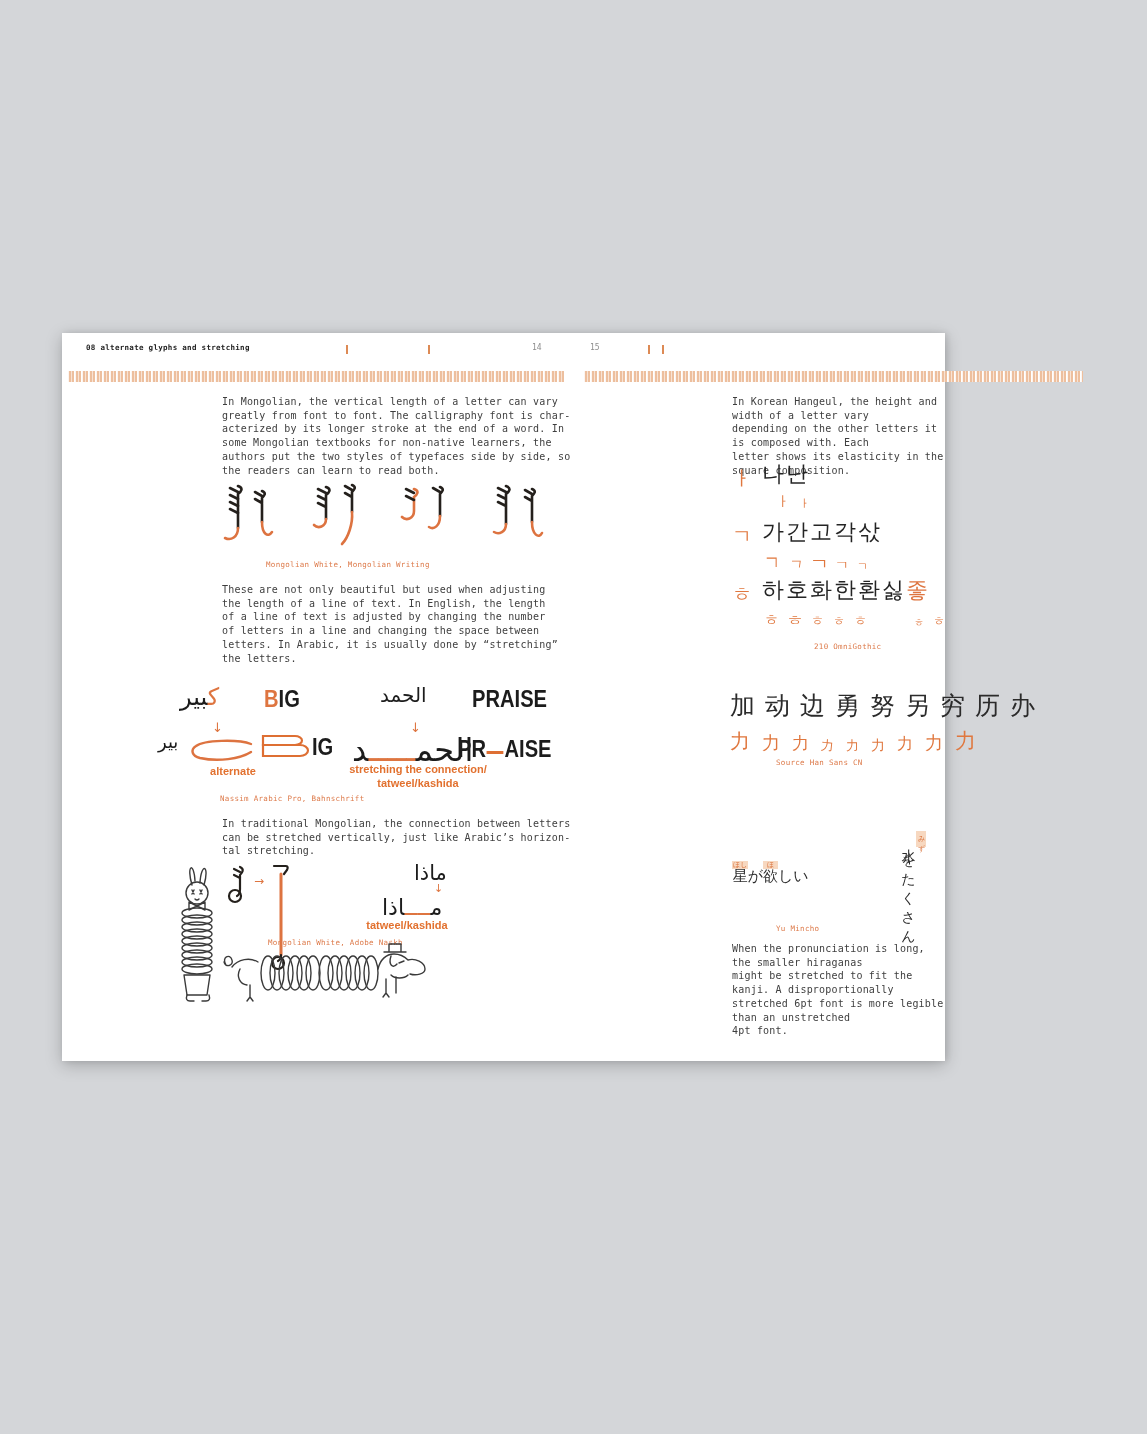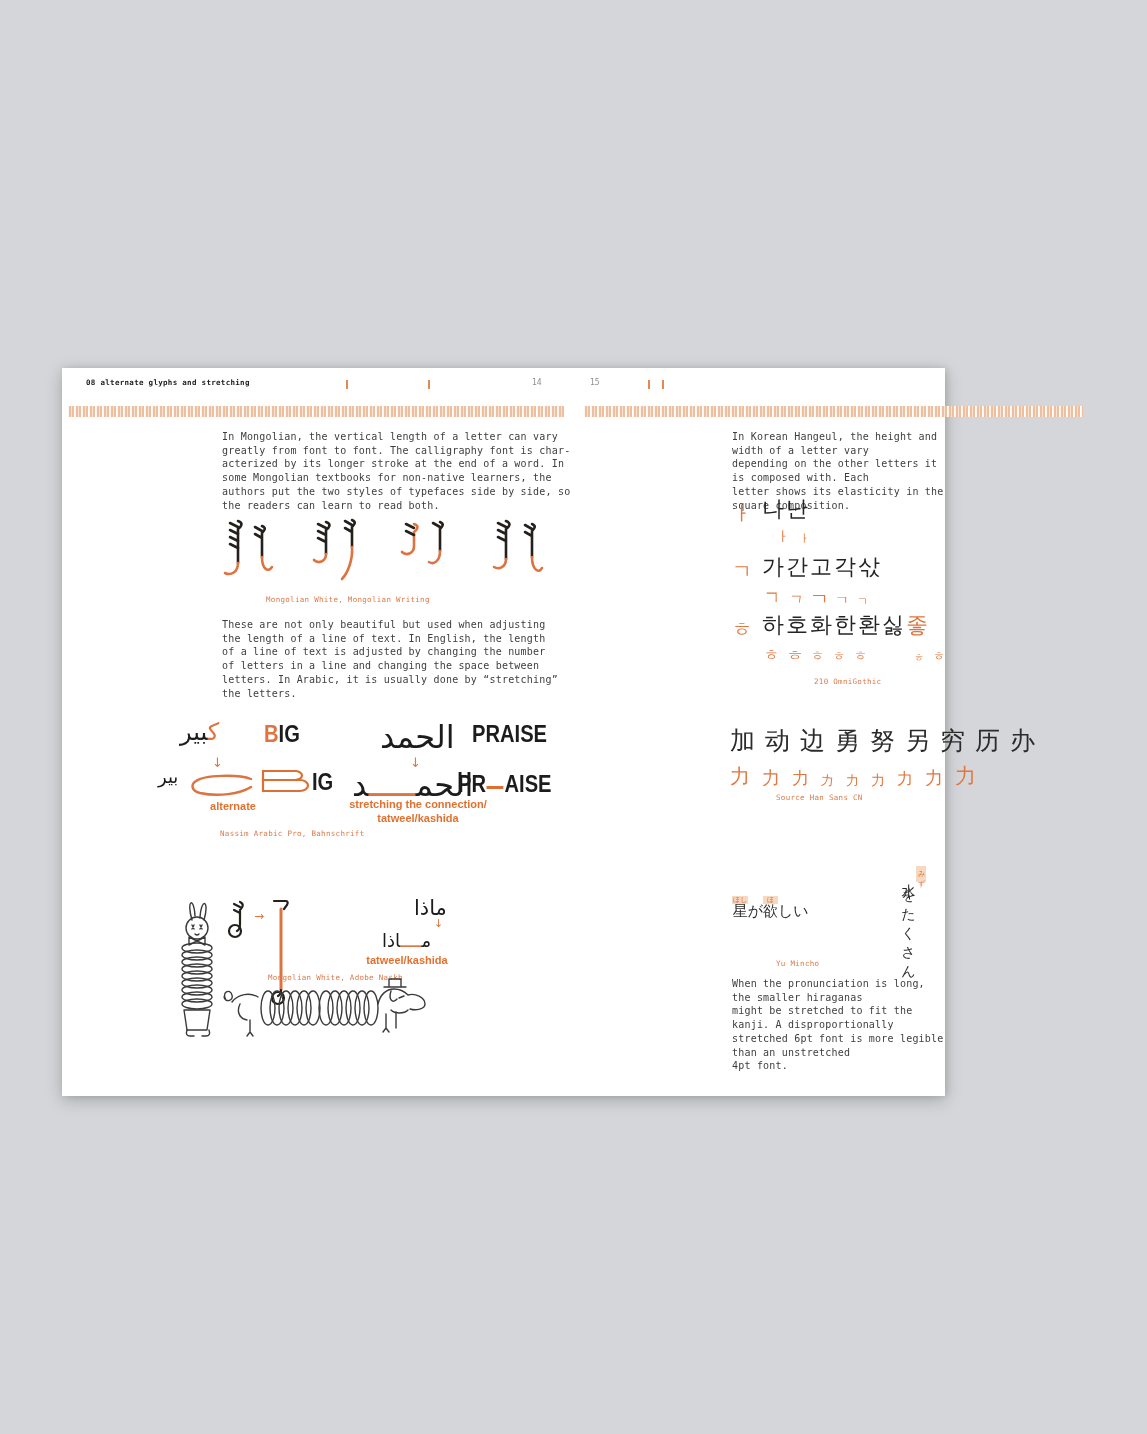--- a/index.html
+++ b/index.html
@@ -1,18 +1,18 @@
 <!DOCTYPE html>
 <html><head>
 <meta charset="utf-8">
 <style>
   html,body{margin:0;padding:0;}
   body{width:1147px;height:1434px;background:#d4d6d9;position:relative;
        font-family:"DejaVu Sans Mono",monospace;}
-  .spread{position:absolute;left:62px;top:368px;width:883px;height:728px;background:#ffffff;
+  .spread{position:absolute;left:62px;top:333px;width:883px;height:728px;background:#ffffff;
           box-shadow:0 4px 16px rgba(0,0,0,.22), 2px 0 6px rgba(0,0,0,.10);}
   .abs{position:absolute;}
   
   .hdr-title{left:24px;top:11px;font:bold 7.5px/1 "DejaVu Sans Mono",monospace;color:#222;letter-spacing:.3px;}
   .pagenum{top:11px;font:8px/1 "DejaVu Sans Mono",monospace;color:#8d8d8d;}
   .tick{top:12px;width:2px;height:9px;background:#dd8a55;}
   .bar{top:38px;height:11px;
     background-image:
       repeating-linear-gradient(90deg, rgba(255,255,255,.85) 0 1px, transparent 1px 7px),
       repeating-linear-gradient(90deg, #edbf9e 0 3px, #f8e3d4 3px 4px, #edbf9e 4px 6px, #ffffff 6px 7px);}
@@ -113,31 +113,34 @@
   </div>
   <div class="abs" style="left:198px;top:400px;display:flex;align-items:flex-end">
     <svg width="52" height="26" viewBox="0 0 52 26">
       <path d="M3,3 h32 a7,4.5 0 0 1 0,9 h-32 z" style="stroke:#de6f33;stroke-width:2.2;fill:none"></path>
       <path d="M3,12 h37 a8,5.5 0 0 1 0,11 h-37 z" style="stroke:#de6f33;stroke-width:2.2;fill:none"></path>
     </svg>
     <span class="latin" style="position:static;transform:scaleX(.84)">IG</span>
   </div>
   <div class="abs blabel" style="left:128px;top:432px;width:86px">alternate</div>
 
-  <div class="abs ar" style="left:318px;top:350px;font-size:32px">الحمد</div>
+  <div class="abs ar" style="left:318px;top:350px;font-size:20px">الحمد</div>
   <div class="abs latin" style="left:410px;top:354px">PRAISE</div>
   <div class="abs arrow" style="left:348px;top:388px">↓</div>
   <div class="abs ar" style="left:290px;top:398px;font-size:32px"><span>الحم</span><span class="or">ـــــ</span><span>د</span></div>
   <div class="abs latin" style="left:396px;top:404px"><span>PR</span><span class="connector"></span><span>AISE</span></div>
   <div class="abs blabel" style="left:270px;top:430px;width:172px">
     <div>stretching the connection/</div>
     <div>tatweel/kashida</div>
   </div>
   <div class="abs cap" style="left:114px;top:462px">Nassim Arabic Pro, Bahnschrift</div>
 
+  <div class="abs para" style="left:160px;top:484px">In traditional Mongolian, the connection between letters
+can be stretched vertically, just like Arabic’s horizon-
+tal stretching.</div>
 
   <svg class="abs" style="left:110px;top:526px" width="52" height="148" viewBox="0 0 52 148">
     <path class="sketch" d="M20,26 C14,6 22,2 23,22"></path>
     <path class="sketch" d="M28,24 C29,3 38,6 32,26"></path>
     <circle class="sketch" cx="25" cy="34" r="11"></circle>
     <path class="sketch" d="M20,31 l2,4 m0,-4 l-2,4 M28,31 l2,4 m0,-4 l-2,4 M23,40 q2,2 4,0"></path>
     <path class="sketch" d="M25,47 l-8,-4 v8 z M25,47 l8,-4 v8 z"></path>
     <ellipse class="sketch" cx="25" cy="54" rx="15" ry="5"></ellipse>
     <ellipse class="sketch" cx="25" cy="61" rx="15" ry="5"></ellipse>
     <ellipse class="sketch" cx="25" cy="68" rx="15" ry="5"></ellipse>
@@ -160,21 +163,21 @@
   <div class="abs arrow" style="left:192px;top:542px;font-size:12px">→</div>
   <svg class="abs" style="left:208px;top:528px" width="22" height="114" viewBox="0 0 22 114">
     <path class="mk2" d="M4,5 h12 c2,0 2,2 1,4 l-3,4"></path>
     <path class="mo2" d="M11,13 v81"></path>
     <circle class="mk2" cx="8" cy="102" r="6"></circle>
     <path class="mk2" d="M11,94 c0,3 -1,5 -3,6"></path>
   </svg>
 
   <div class="abs ar" style="left:352px;top:528px;font-size:21px">ماذا</div>
   <div class="abs arrow" style="left:372px;top:550px;font-size:11px">↓</div>
-  <div class="abs ar" style="left:320px;top:562px;font-size:18px"><span>م</span><span class="or">ــــ</span><span>اذا</span></div>
+  <div class="abs ar" style="left:320px;top:562px;font-size:22px"><span>م</span><span class="or">ــــ</span><span>اذا</span></div>
   <div class="abs blabel" style="left:290px;top:586px;width:110px">tatweel/kashida</div>
   <div class="abs cap" style="left:162px;top:606px">Mongolian White, Adobe Naskh</div>
 
   <svg class="abs" style="left:158px;top:610px" width="212" height="64" viewBox="0 0 212 64">
     <path class="sketch" d="M6,22 c-5,-8 4,-12 6,-5 c2,6 -7,8 -8,2"></path>
     <path class="sketch" d="M12,24 c6,-8 18,-10 26,-5"></path>
     <path class="sketch" d="M20,26 c-4,8 0,15 7,16"></path>
     <path class="sketch" d="M30,42 v12 m-3,4 l3,-4 l3,4"></path>
     <ellipse class="sketch" cx="48" cy="30" rx="7" ry="17"></ellipse>
     <ellipse class="sketch" cx="57" cy="30" rx="7" ry="17"></ellipse>

